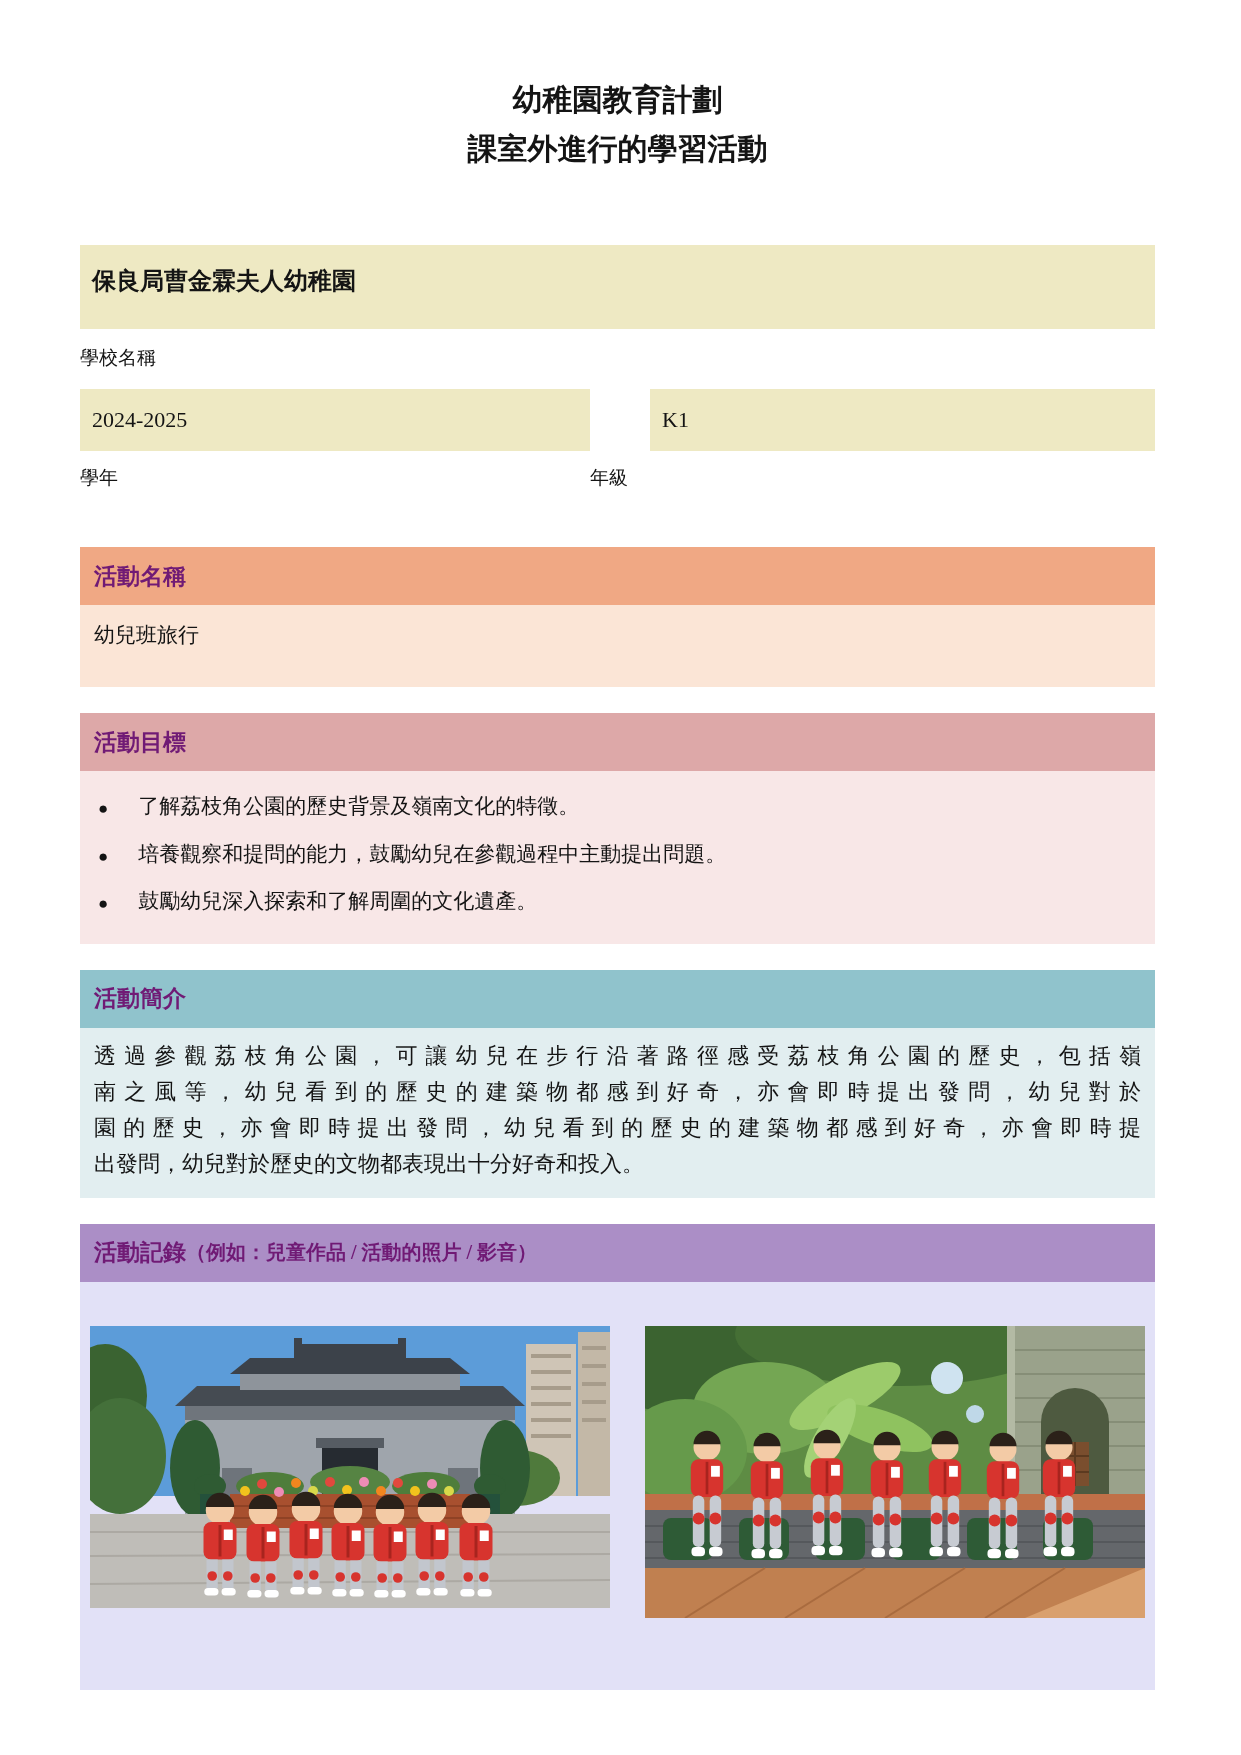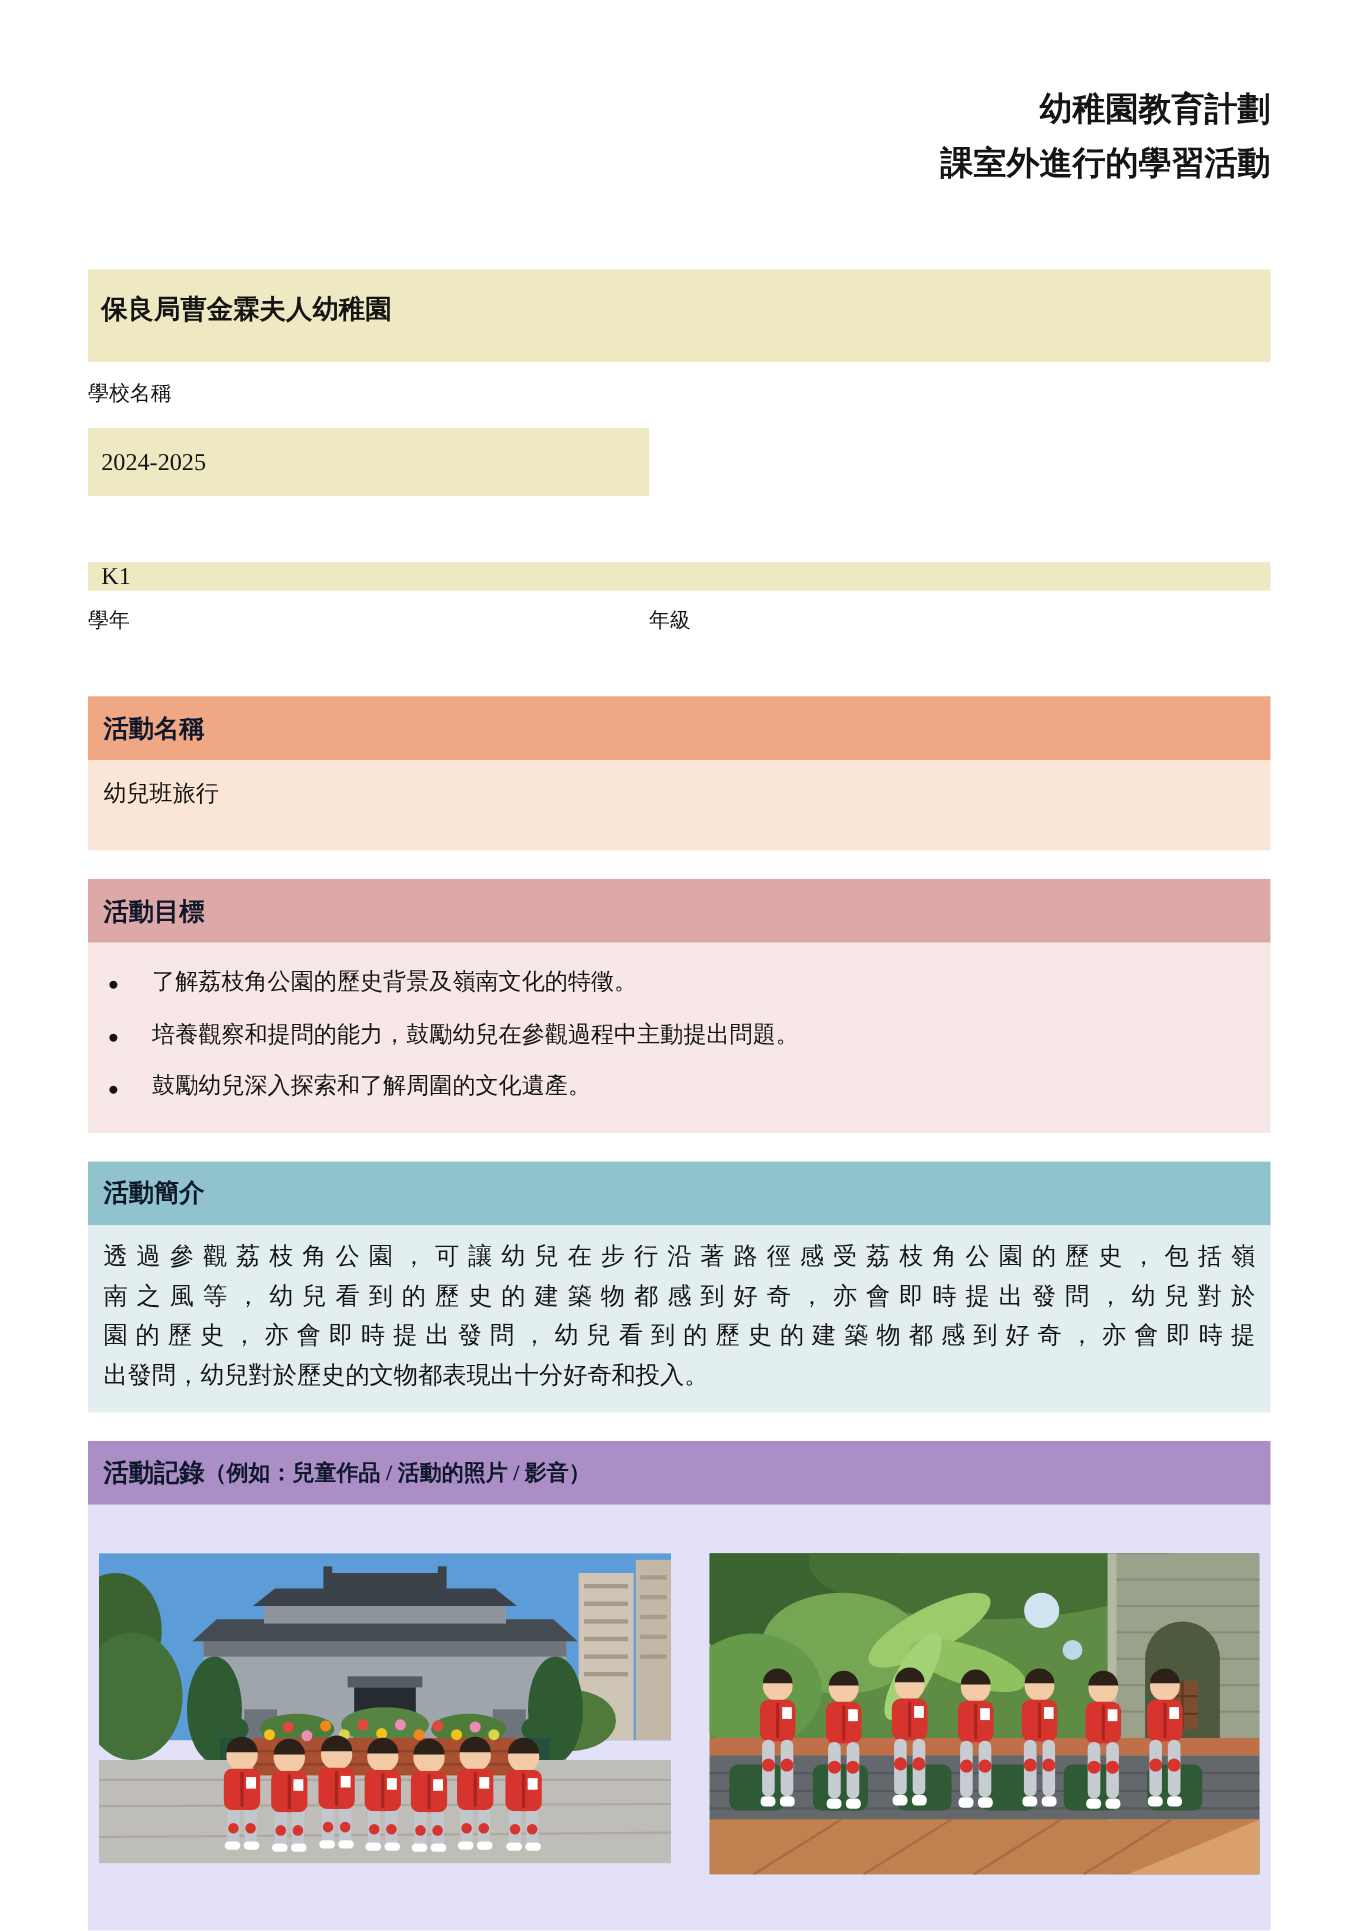--- a/index.html
+++ b/index.html
@@ -6,47 +6,47 @@
   html, body { width: 1241px; height: 1755px; }
   body {
     background: #ffffff;
     color: #141414;
     font-family: "Liberation Serif", "DejaVu Serif", serif;
     overflow: hidden;
   }
   .page { width: 1241px; height: 1755px; padding: 76px 86px 0 80px; overflow: hidden; }
 
   
-  .title-block { text-align: right; font-weight: bold; font-size: 30px; line-height: 1.62; margin-bottom: 72px; }
+  .title-block { text-align: center; font-weight: bold; font-size: 30px; line-height: 1.62; margin-bottom: 72px; }
 
   
   .school-band {
     background: #EEE9C3; height: 84px;
     display: flex; align-items: center;
     padding: 0 12px 12px 12px;
     font-size: 24px; font-weight: bold;
   }
   .field-label { font-size: 19px; margin-top: 16px; }
-  .boxes-row { display: flex; gap: 60px; margin-top: 18px; flex-direction: column; }
+  .boxes-row { display: flex; gap: 60px; margin-top: 18px; }
   .value-box {
     background: #EEE9C3; height: 62px;
     display: flex; align-items: center;
     padding: 0 12px; font-size: 22px;
   }
   .value-box.left, .labels-row .left { width: 510px; }
   .value-box.right, .labels-row .right { flex: 1; }
   .labels-row { display: flex; }
   .labels-row .field-label { margin-top: 14px; }
 
   
   .sec { margin-top: 26px; }
   .sec.orange { margin-top: 56px; }
   .sec-header {
     height: 58px; display: flex; align-items: center;
-    padding: 0 14px; color: #0f172a; font-weight: bold; font-size: 23px;
+    padding: 0 14px; color: #701a75; font-weight: bold; font-size: 23px;
   }
   .orange .sec-header { background: #F0A884; }
   .orange .sec-content { background: #FBE5D6; height: 82px; padding: 16px 14px; font-size: 21px; }
   .rose .sec-header { background: #DDA8A8; }
   .rose .sec-content { background: #F8E7E7; padding: 20px 14px 10px; }
   .bullet-item { display: flex; align-items: flex-start; margin-bottom: 16px; font-size: 21px; line-height: 1.5; }
   .bullet { font-size: 17px; margin: 5px 30px 0 4px; }
   .teal .sec-header { background: #90C3CC; }
   .teal .sec-content { background: #E2EEF0; padding: 10px 14px 16px; font-size: 22px; }
   .intro-line { line-height: 36px; }

